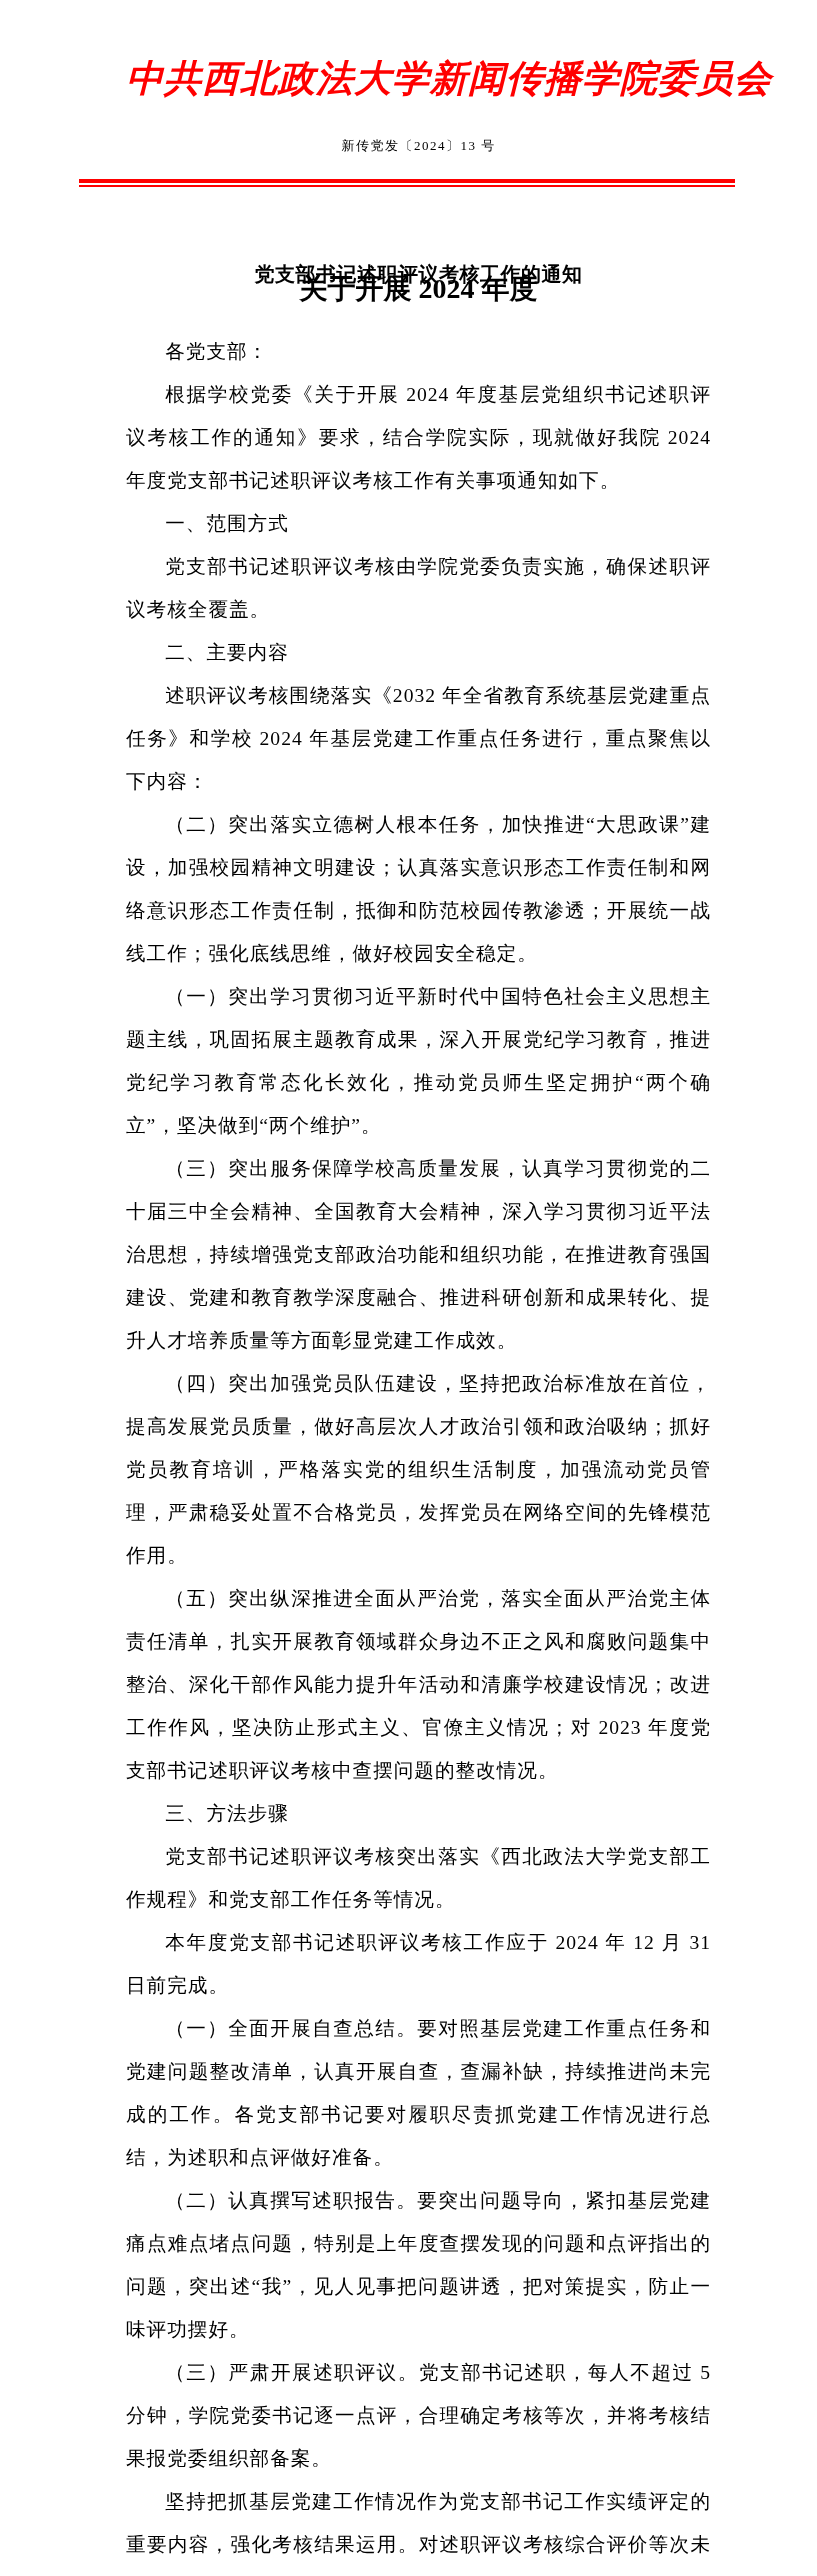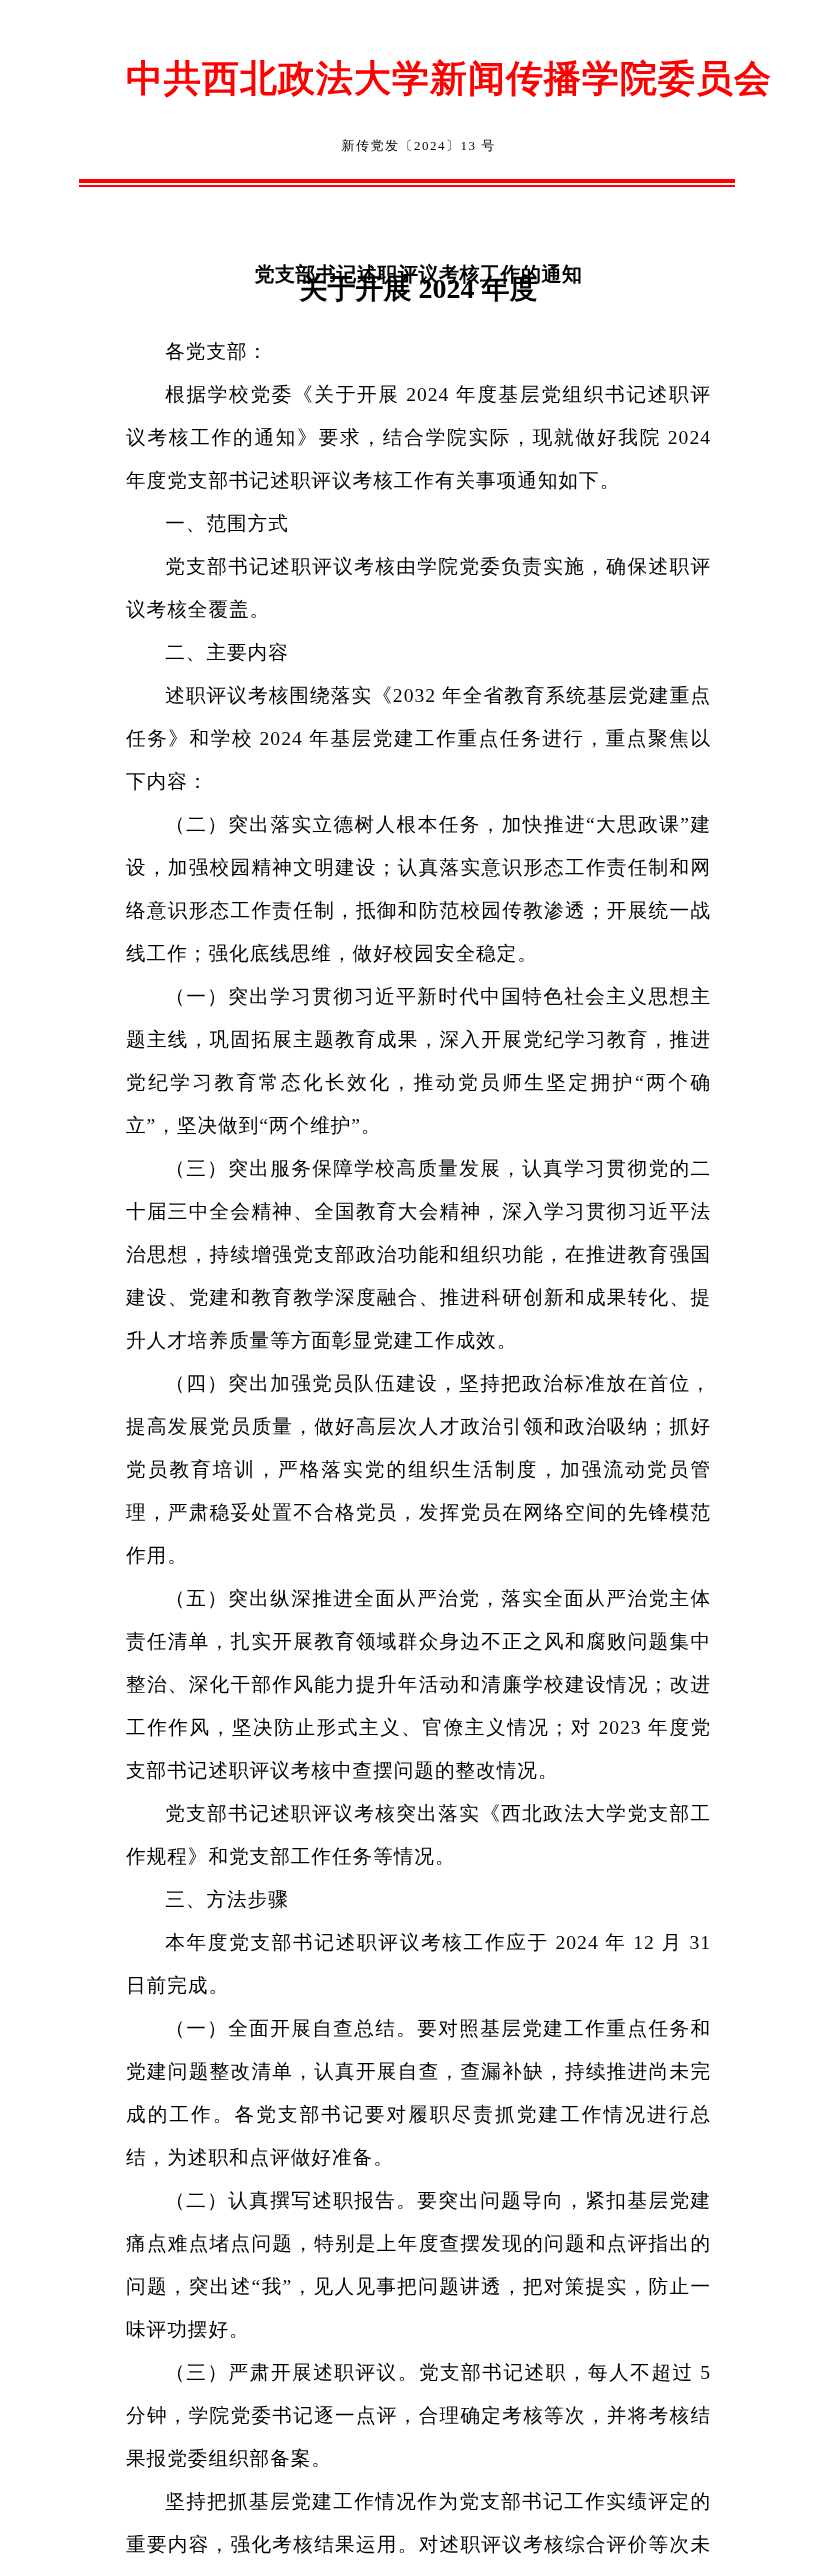--- a/index.html
+++ b/index.html
@@ -15,20 +15,21 @@
   
   .banner{
     position:absolute;
     top:54px; left:126px; width:585px;
     text-align:center;
     font-size:37px;
     font-weight:bold;
     letter-spacing:1px;
     color:#ff0000;
     white-space:nowrap;
+    font-style:italic;
   }
   .doc-number{
     position:absolute;
     top:137px; left:126px; width:585px;
     text-align:center;
     font-size:13px;
     letter-spacing:1.5px;
     color:#000000;
   }
   .rule{position:absolute;left:79px;width:656px;background:#ff0000;}
@@ -80,23 +81,23 @@
     <p>一、范围方式</p>
     <p>党支部书记述职评议考核由学院党委负责实施，确保述职评议考核全覆盖。</p>
 
     <p>二、主要内容</p>
     <p>述职评议考核围绕落实《2032 年全省教育系统基层党建重点任务》和学校 2024 年基层党建工作重点任务进行，重点聚焦以下内容：</p>
     <p>（二）突出落实立德树人根本任务，加快推进“大思政课”建设，加强校园精神文明建设；认真落实意识形态工作责任制和网络意识形态工作责任制，抵御和防范校园传教渗透；开展统一战线工作；强化底线思维，做好校园安全稳定。</p>
     <p>（一）突出学习贯彻习近平新时代中国特色社会主义思想主题主线，巩固拓展主题教育成果，深入开展党纪学习教育，推进党纪学习教育常态化长效化，推动党员师生坚定拥护“两个确立”，坚决做到“两个维护”。</p>
     <p>（三）突出服务保障学校高质量发展，认真学习贯彻党的二十届三中全会精神、全国教育大会精神，深入学习贯彻习近平法治思想，持续增强党支部政治功能和组织功能，在推进教育强国建设、党建和教育教学深度融合、推进科研创新和成果转化、提升人才培养质量等方面彰显党建工作成效。</p>
     <p>（四）突出加强党员队伍建设，坚持把政治标准放在首位，提高发展党员质量，做好高层次人才政治引领和政治吸纳；抓好党员教育培训，严格落实党的组织生活制度，加强流动党员管理，严肃稳妥处置不合格党员，发挥党员在网络空间的先锋模范作用。</p>
     <p>（五）突出纵深推进全面从严治党，落实全面从严治党主体责任清单，扎实开展教育领域群众身边不正之风和腐败问题集中整治、深化干部作风能力提升年活动和清廉学校建设情况；改进工作作风，坚决防止形式主义、官僚主义情况；对 2023 年度党支部书记述职评议考核中查摆问题的整改情况。</p>
+    <p>三、方法步骤</p>
+
     <p>党支部书记述职评议考核突出落实《西北政法大学党支部工作规程》和党支部工作任务等情况。</p>
-
-    <p>三、方法步骤</p>
     <p>本年度党支部书记述职评议考核工作应于 2024 年 12 月 31 日前完成。</p>
     <p>（一）全面开展自查总结。要对照基层党建工作重点任务和党建问题整改清单，认真开展自查，查漏补缺，持续推进尚未完成的工作。各党支部书记要对履职尽责抓党建工作情况进行总结，为述职和点评做好准备。</p>
     <p>（二）认真撰写述职报告。要突出问题导向，紧扣基层党建痛点难点堵点问题，特别是上年度查摆发现的问题和点评指出的问题，突出述“我”，见人见事把问题讲透，把对策提实，防止一味评功摆好。</p>
     <p>（三）严肃开展述职评议。党支部书记述职，每人不超过 5 分钟，学院党委书记逐一点评，合理确定考核等次，并将考核结果报党委组织部备案。</p>
     <p>坚持把抓基层党建工作情况作为党支部书记工作实绩评定的重要内容，强化考核结果运用。对述职评议考核综合评价等次未达到“好”的，个人年度考核结果不得评定为“优秀”等次；综合评价等次为“一般”及以下的，要约谈提醒、限期整改，问题严重的依有关规定严肃追责问责。</p>
 
   </div>
 
 </div>
 

